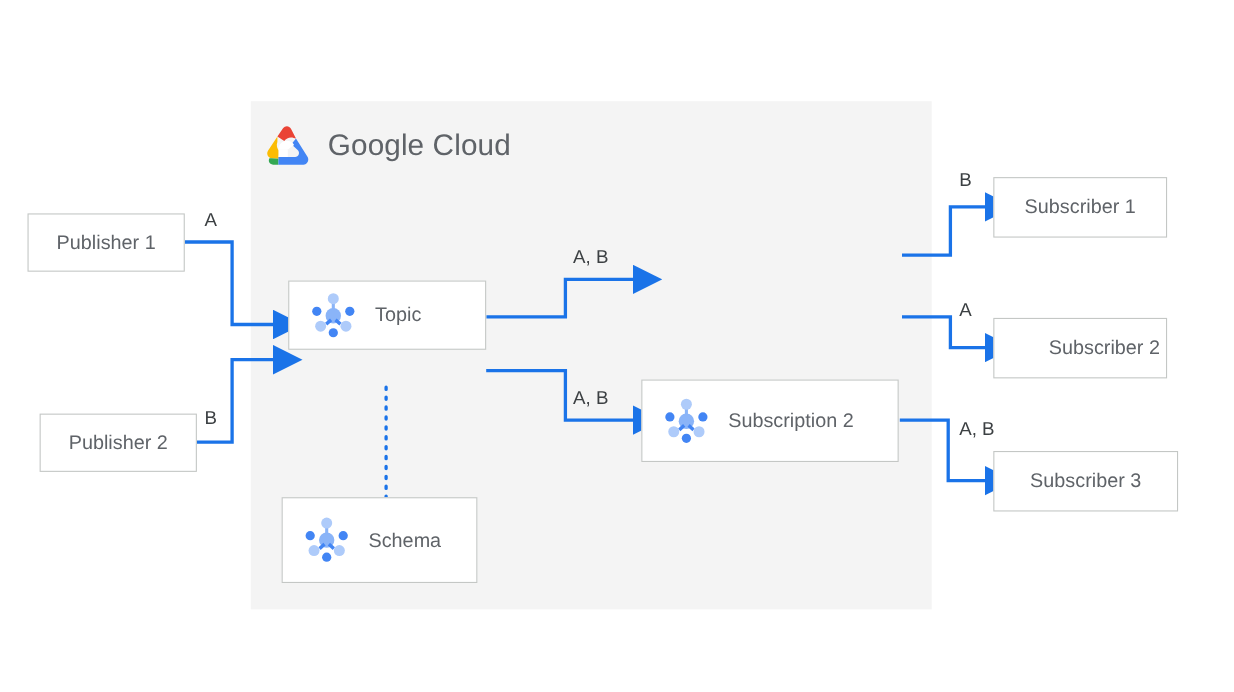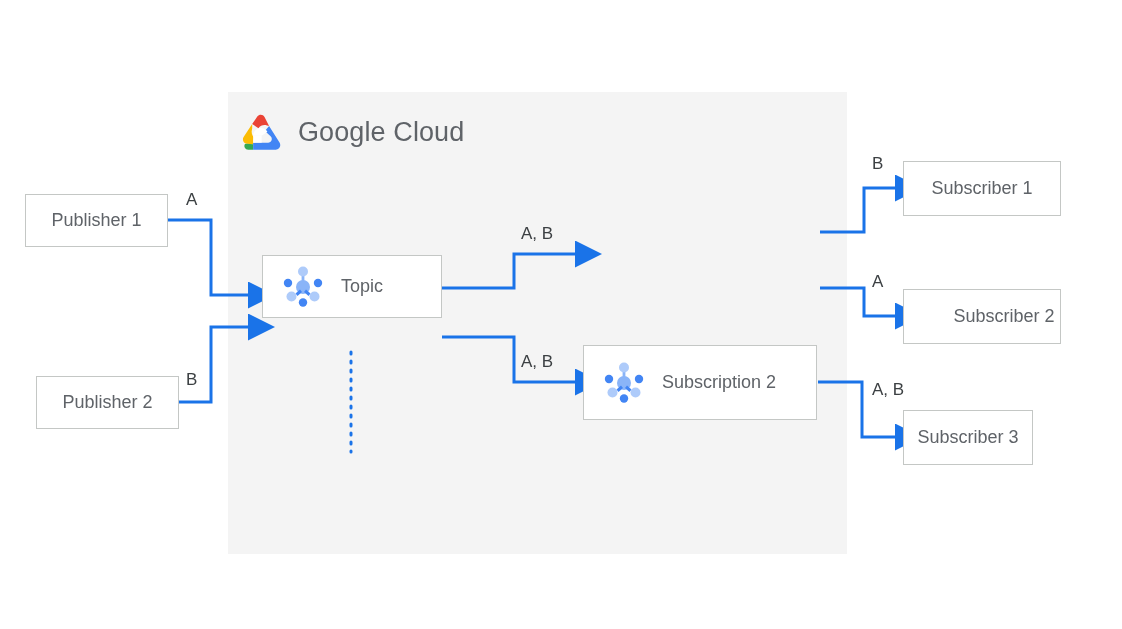--- a/index.html
+++ b/index.html
@@ -162,20 +162,35 @@
       <circle cx="24" cy="8.5" r="5" fill="#aecbfa"></circle>
       <circle cx="24" cy="39.5" r="4.2" fill="#4285f4"></circle>
       <circle cx="9" cy="20" r="4.2" fill="#4285f4"></circle>
       <circle cx="39" cy="20" r="4.2" fill="#4285f4"></circle>
       <circle cx="12.5" cy="33.5" r="5" fill="#aecbfa"></circle>
       <circle cx="35.5" cy="33.5" r="5" fill="#aecbfa"></circle>
     </svg>
     <span class="node-label">Topic</span>
   </div>
 
+  <div class="node with-icon" style="left:256px; top:452px; width:178px; height:78px;">
+    <svg class="pubsub-icon" viewBox="0 0 48 48">
+      <circle cx="24" cy="24" r="7" fill="#8ab4f8"></circle>
+      <rect x="22.6" y="10" width="2.8" height="9" fill="#8ab4f8"></rect>
+      <path d="M16.5 30.5 L21 26.5 L23 29 L18.5 33 Z" fill="#4285f4"></path>
+      <path d="M31.5 30.5 L27 26.5 L25 29 L29.5 33 Z" fill="#4285f4"></path>
+      <circle cx="24" cy="8.5" r="5" fill="#aecbfa"></circle>
+      <circle cx="24" cy="39.5" r="4.2" fill="#4285f4"></circle>
+      <circle cx="9" cy="20" r="4.2" fill="#4285f4"></circle>
+      <circle cx="39" cy="20" r="4.2" fill="#4285f4"></circle>
+      <circle cx="12.5" cy="33.5" r="5" fill="#aecbfa"></circle>
+      <circle cx="35.5" cy="33.5" r="5" fill="#aecbfa"></circle>
+    </svg>
+    <span class="node-label">Schema</span>
+  </div>
 
 
   <div class="node with-icon" style="left:583px; top:345px; width:234px; height:75px;">
     <svg class="pubsub-icon" viewBox="0 0 48 48">
       <circle cx="24" cy="24" r="7" fill="#8ab4f8"></circle>
       <rect x="22.6" y="10" width="2.8" height="9" fill="#8ab4f8"></rect>
       <path d="M16.5 30.5 L21 26.5 L23 29 L18.5 33 Z" fill="#4285f4"></path>
       <path d="M31.5 30.5 L27 26.5 L25 29 L29.5 33 Z" fill="#4285f4"></path>
       <circle cx="24" cy="8.5" r="5" fill="#aecbfa"></circle>
       <circle cx="24" cy="39.5" r="4.2" fill="#4285f4"></circle>
@@ -186,17 +201,17 @@
     </svg>
     <span class="node-label">Subscription 2</span>
   </div>
 
   <div class="node" style="left:903px; top:161px; width:158px; height:55px;">
     <span class="node-label">Subscriber 1</span>
   </div>
   <div class="node" style="left:903px; top:289px; width:158px; height:55px;padding-left:44px;">
     <span class="node-label">Subscriber 2</span>
   </div>
-  <div class="node" style="left:903px; top:410px; width:130px; height:55px;">
+  <div class="node" style="left:903px; top:410px; width:168px; height:55px;">
     <span class="node-label">Subscriber 3</span>
   </div>
 
 </div>
 
 </body></html>

